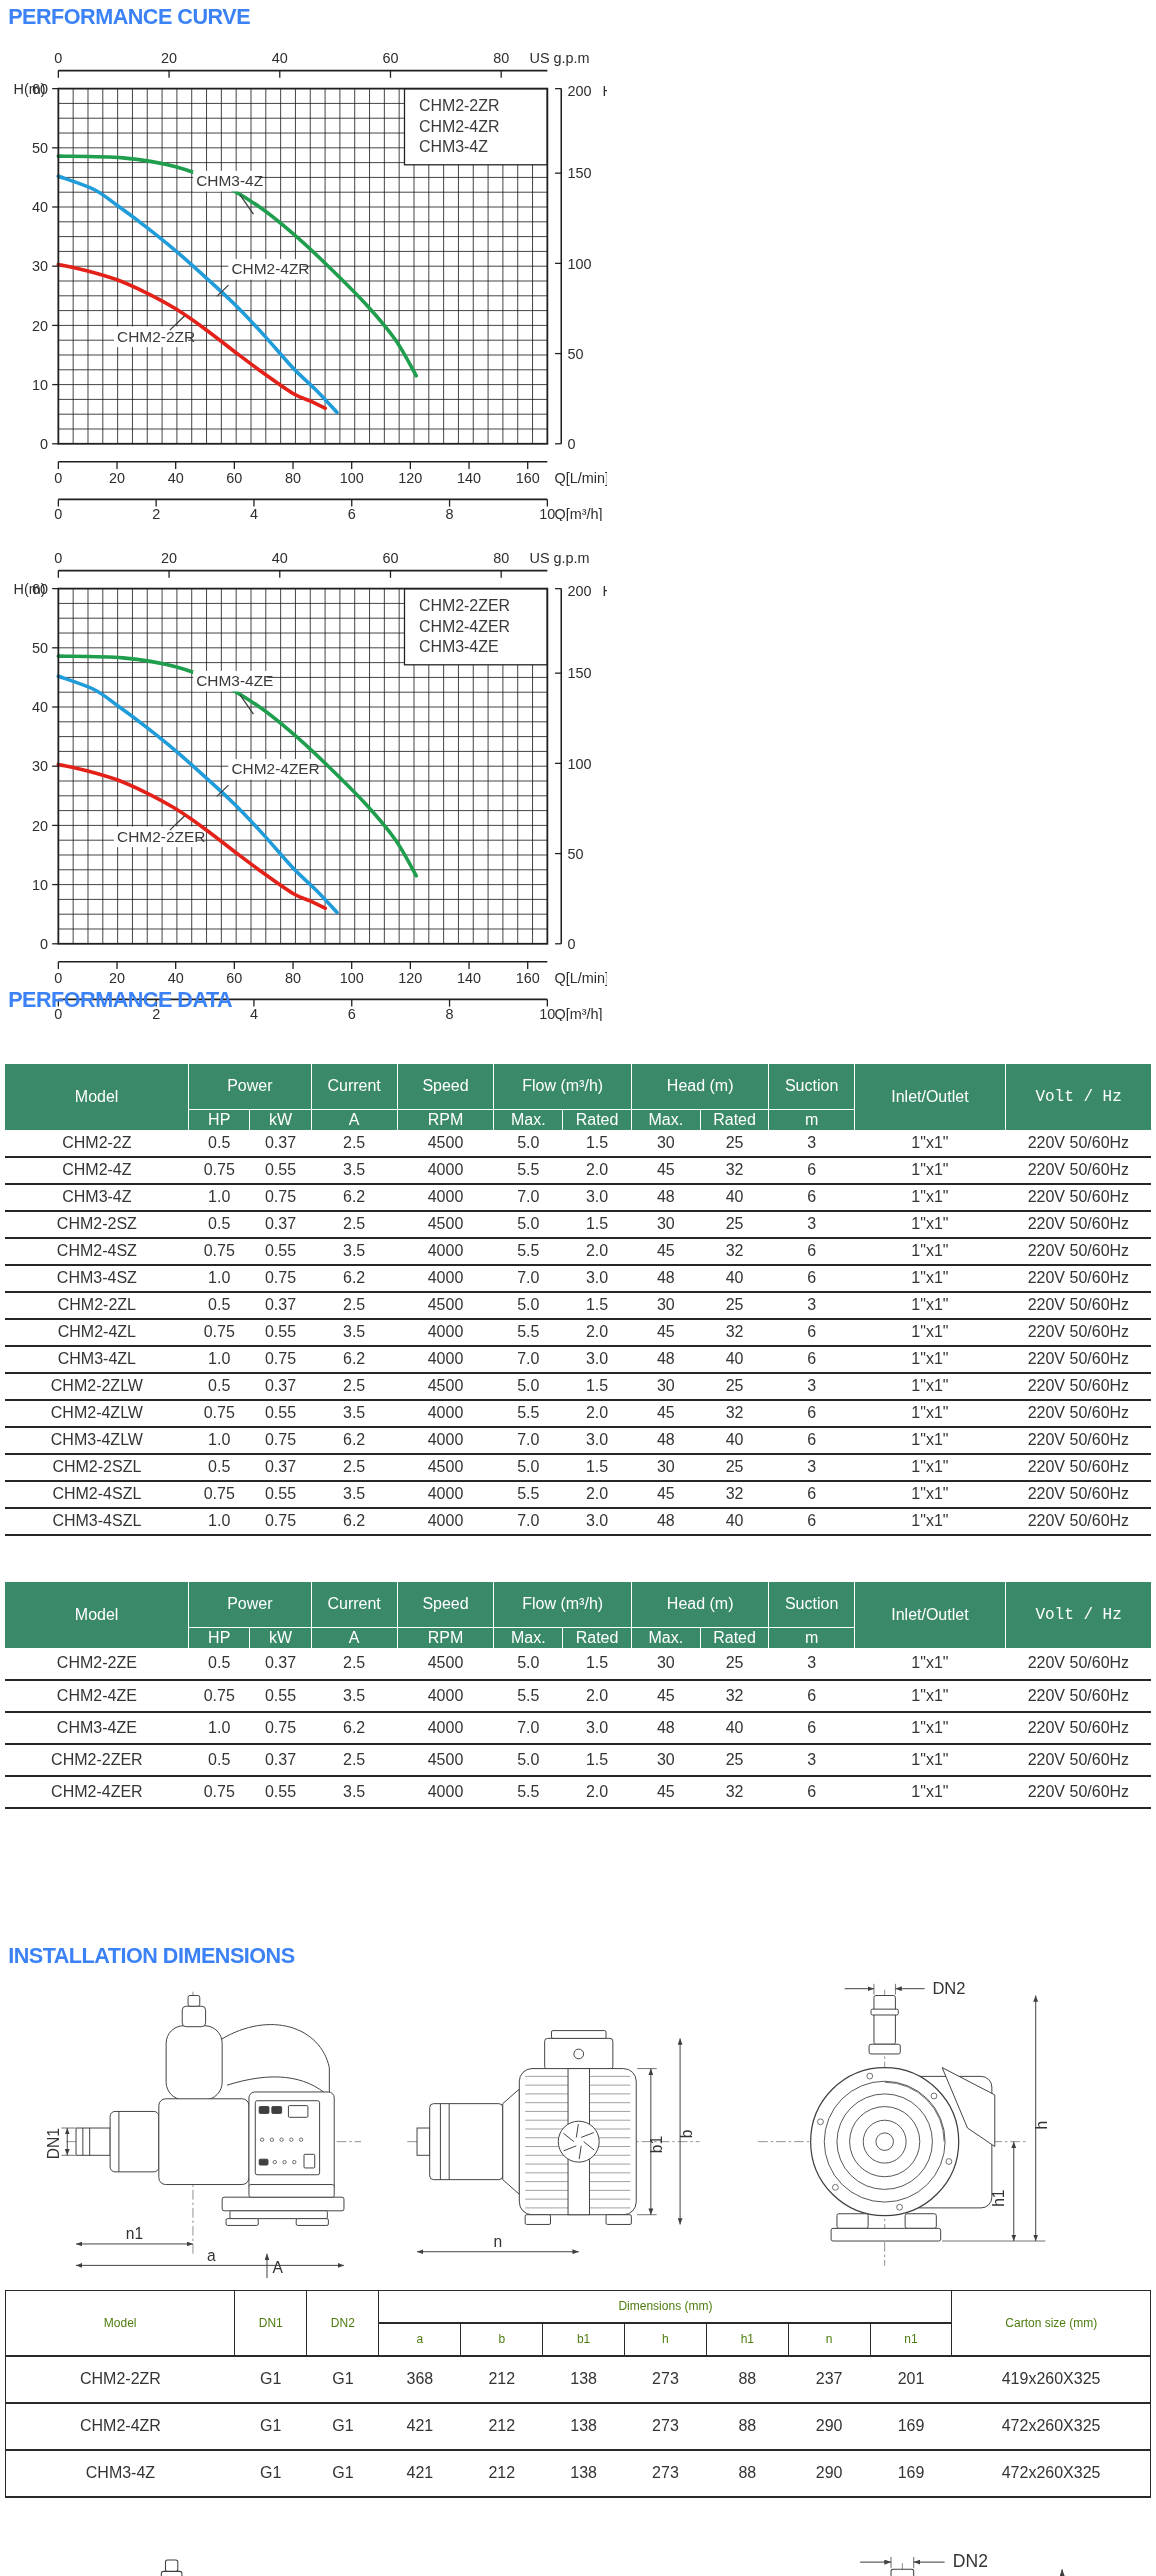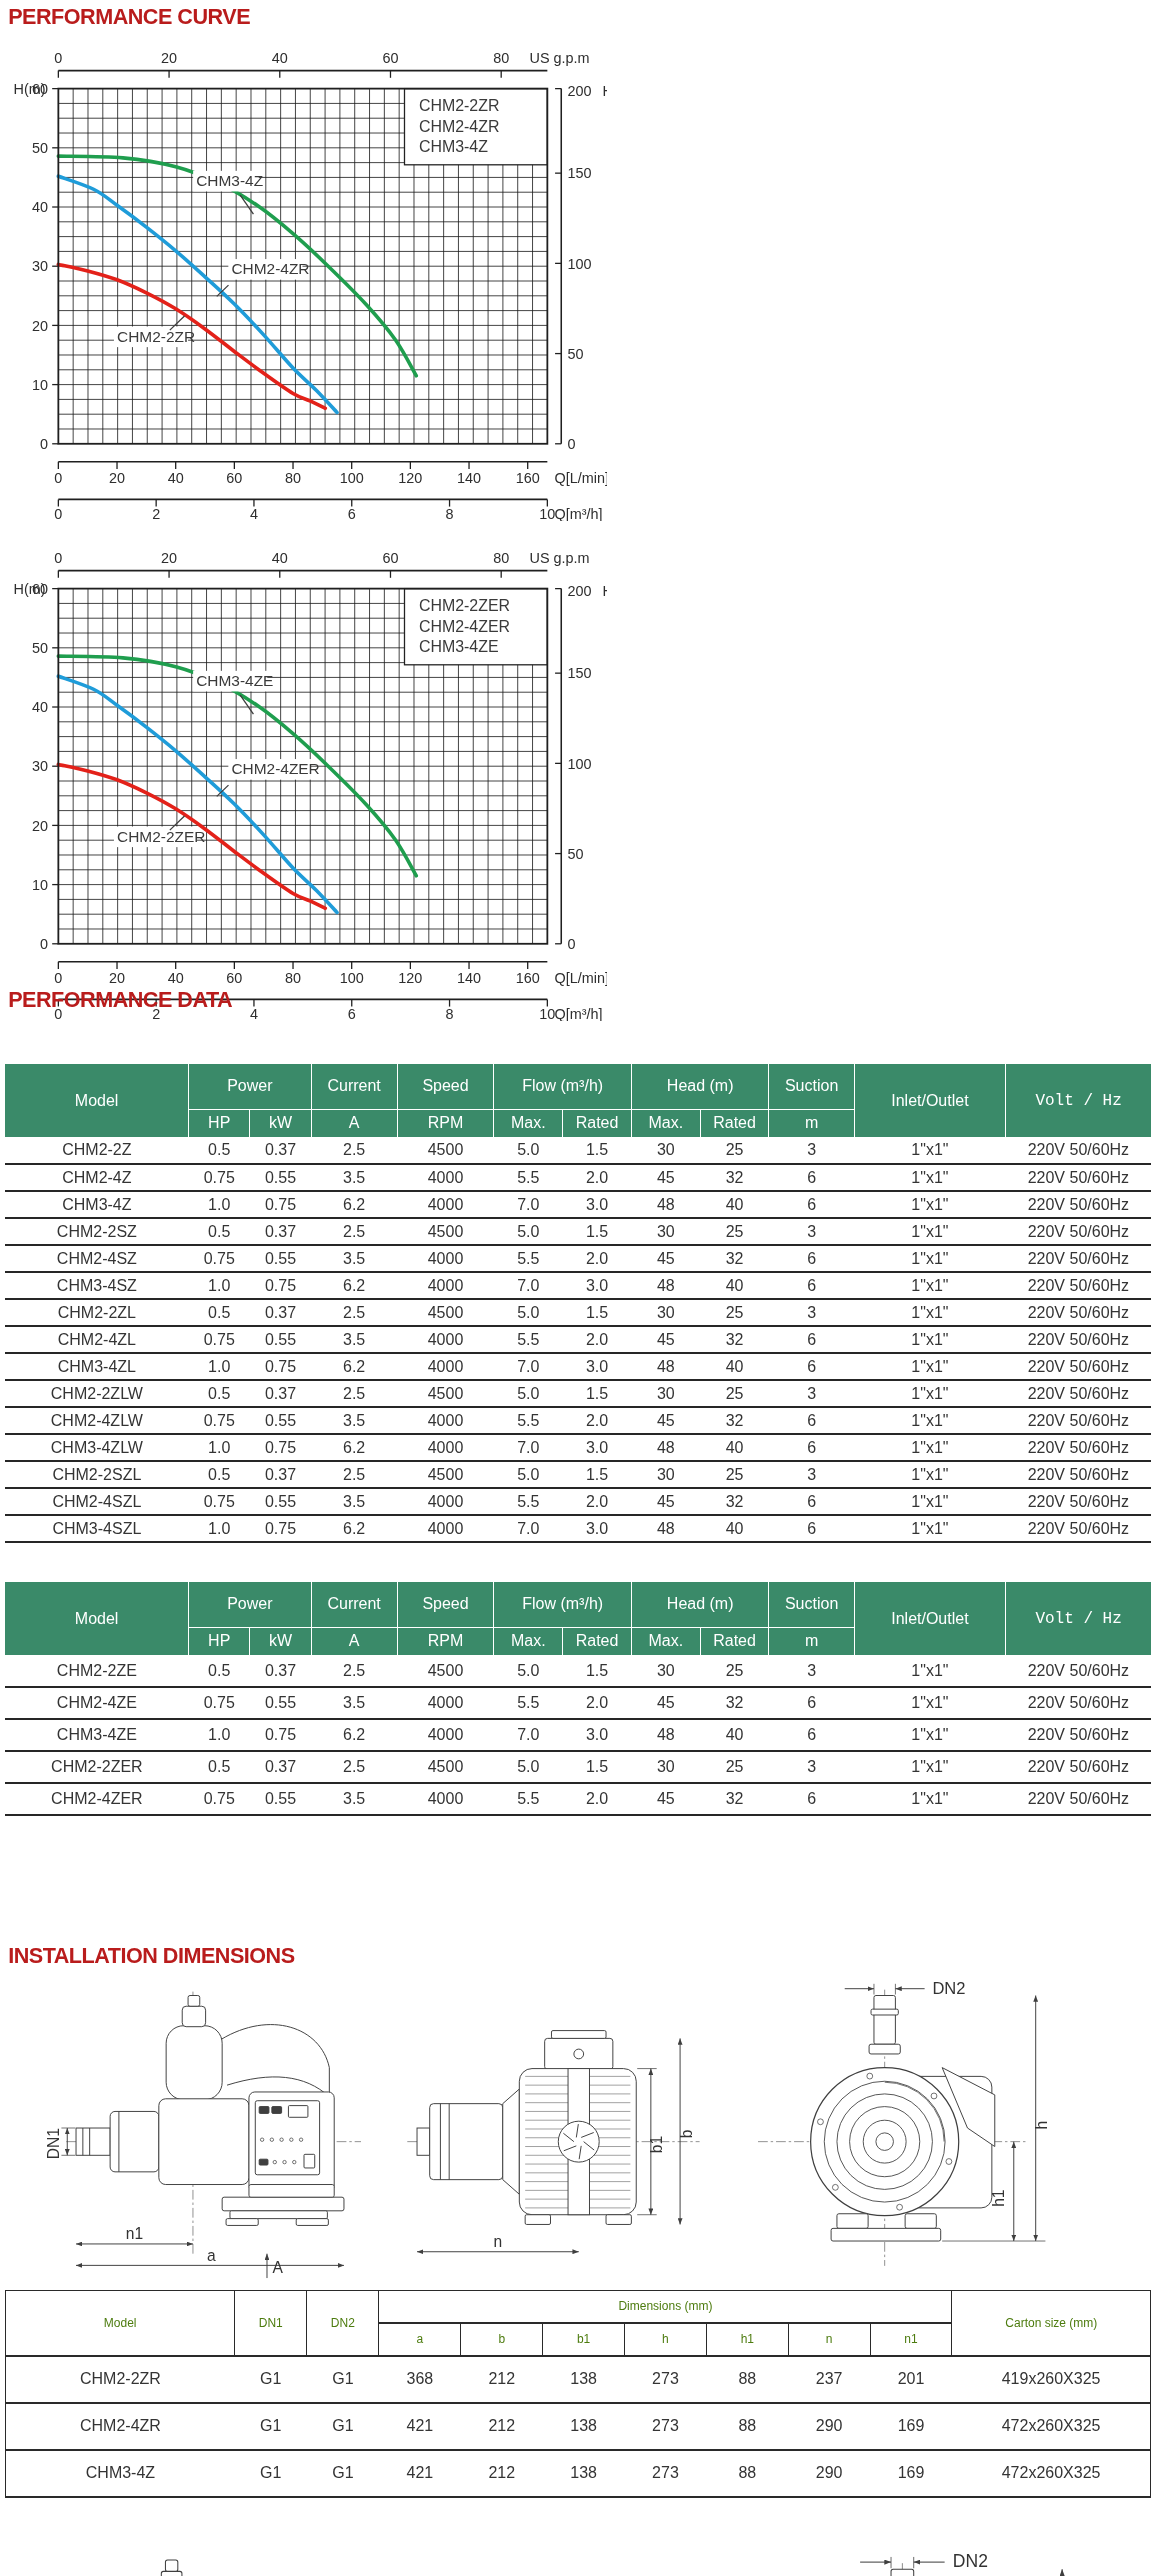--- a/index.html
+++ b/index.html
@@ -1,25 +1,25 @@
 <!DOCTYPE html>
 <html style="font-size:8.2px"><head>
 <meta charset="utf-8">
 <style>
   html,body{margin:0;padding:0;background:#fff;}
   body{width:1157px;height:3085px;position:relative;font-family:"Liberation Sans",sans-serif;color:#2b2b2b;overflow:hidden;}
-  .sec-title{position:absolute;left:8.2px;font-weight:bold;font-size:21.6px;letter-spacing:-0.5px;color:#b91c1c;white-space:nowrap;}
+  .sec-title{position:absolute;left:8.2px;font-weight:bold;font-size:21.6px;letter-spacing:-0.5px;color:#3b82f6;white-space:nowrap;}
   .chart{position:absolute;left:9.3px;width:598px;height:489px;}
   .tblwrap{position:absolute;left:5.2px;width:1146px;}
   table{border-collapse:collapse;table-layout:fixed;width:100%;}
   
   .ptable thead th{background:#3a8a69;color:#fff;font-weight:normal;font-size:16px;border-right:1.5px solid #fff;}
   .ptable thead th.noR{border-right:none;font-family:Liberation Mono, monospace;}
   .ptable thead tr.grp{height:45px;}
-  .ptable thead tr.sub{height:28px;}
+  .ptable thead tr.sub{height:20px;}
   .ptable thead tr.sub th{border-top:1.5px solid #fff;}
   .ptable tbody td{text-align:center;font-size:16px;color:#343434;border-bottom:2.6px double #262626;line-height:1;}
   .p1 tbody tr{height:27px;}
   .p2 tbody tr{height:32px;}
   
   .dtable{border:1.5px solid #2a2a2a;}
   .dtable thead th{font-weight:normal;font-size:12px;color:#4d7c0f;}
   .dtable thead{border-bottom:2.6px double #2a2a2a;}
   .dtable thead th.vR{border-right:1px solid #2a2a2a;}
   .dtable thead th.dimhdr{border-bottom:2.6px double #2a2a2a;}

